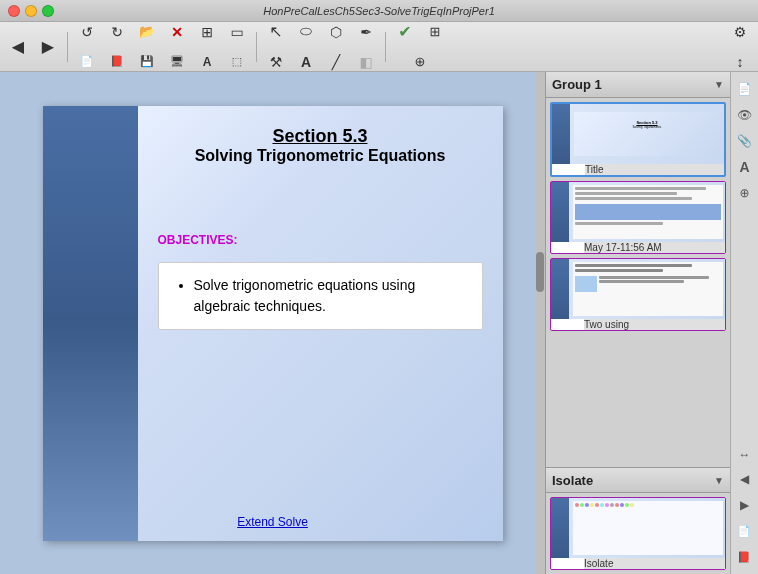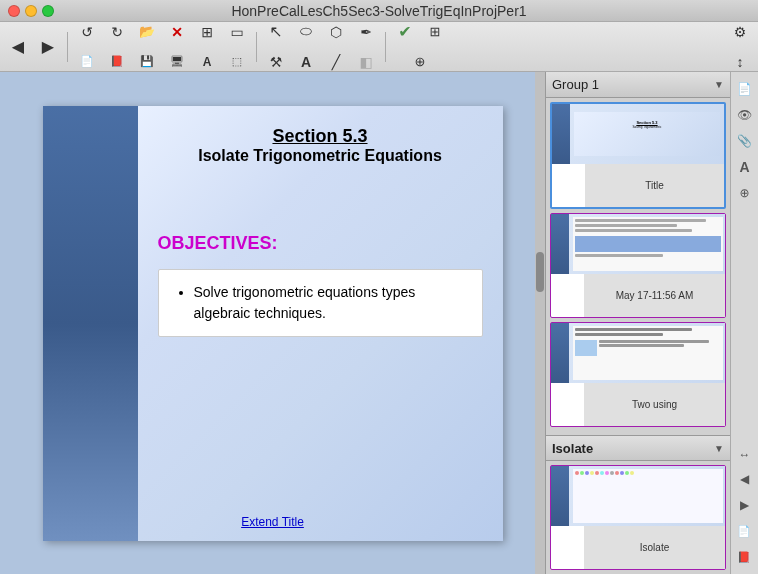--- a/index.html
+++ b/index.html
@@ -31,22 +31,23 @@
     }
     .traffic-light {
       width: 12px; height: 12px;
       border-radius: 50%;
       border: 1px solid rgba(0,0,0,0.2);
     }
     .tl-red { background: #ff5f57; }
     .tl-yellow { background: #febc2e; }
     .tl-green { background: #28c840; }
     #title-text {
-      font-size: 14px;
+      font-size: 11px;
       color: #333;
+      font-style: italic;
     }
 
     
     #toolbar {
       height: 50px;
       background: linear-gradient(to bottom, #e8e8e8, #d4d4d4);
       border-bottom: 1px solid #aaa;
       display: flex;
       align-items: center;
       padding: 0 4px;
@@ -131,21 +132,21 @@
     }
     .slide-title-sub {
       font-size: 16px;
       font-weight: bold;
       color: #000;
     }
 
     .slide-objectives {
       margin-top: 60px;
       color: #cc00cc;
-      font-size: 18px;
+      font-size: 12px;
       font-weight: bold;
     }
 
     .slide-bullet-box {
       margin-top: 15px;
       background: white;
       border: 1px solid #ccc;
       border-radius: 2px;
       padding: 12px 15px;
       font-size: 14px;
@@ -180,21 +181,21 @@
 
     .group-header {
       height: 26px;
       background: linear-gradient(to bottom, #e0e0e0, #c8c8c8);
       border-bottom: 1px solid #999;
       display: flex;
       align-items: center;
       padding: 0 6px;
       gap: 4px;
       font-size: 13px;
-      font-weight: normal;
+      font-weight: bold;
       color: #222;
     }
 
     .thumb-container {
       flex: 1;
       overflow-y: auto;
       padding: 4px;
       display: flex;
       flex-direction: column;
       gap: 4px;
@@ -225,24 +226,23 @@
       background: linear-gradient(to bottom, #4a6fa5, #3a5a8a);
     }
     .thumb-num {
       position: absolute;
       top: 2px; left: 2px;
       font-size: 9px;
       color: #666;
     }
 
     .thumb-label {
-      text-align: center;
       font-size: 10px;
       color: #333;
-      padding: 16px 0;
+      padding: 0 0;
       background: #e0e0e0;
       margin-left: 33px;
     }
 
     .isolate-header {
       height: 26px;
       background: linear-gradient(to bottom, #e0e0e0, #c8c8c8);
       border-top: 1px solid #999;
       border-bottom: 1px solid #999;
       display: flex;
@@ -403,30 +403,30 @@
 </div>
 
 <div id="main">
 
   <div id="slide-area">
     <div id="slide">
       <div class="slide-left-bar"></div>
       <div class="slide-content">
         <div class="slide-title">
           <div class="slide-title-main">Section 5.3</div>
-          <div class="slide-title-sub">Isolate Trigonometric Equations</div>
+          <div class="slide-title-sub">Solving Trigonometric Equations</div>
         </div>
         <div class="slide-objectives">OBJECTIVES:</div>
         <div class="slide-bullet-box">
           <ul>
-            <li>Solve trigonometric equations types algebraic techniques.</li>
+            <li>Solve trigonometric equations using algebraic techniques.</li>
           </ul>
         </div>
       </div>
-      <div class="slide-extend">Extend Title</div>
+      <div class="slide-extend">Extend Solve</div>
     </div>
 
     <div id="scroll-track">
       <div id="scroll-thumb"></div>
     </div>
   </div>
 
   <div id="right-side">
 
     <div class="group-header">

